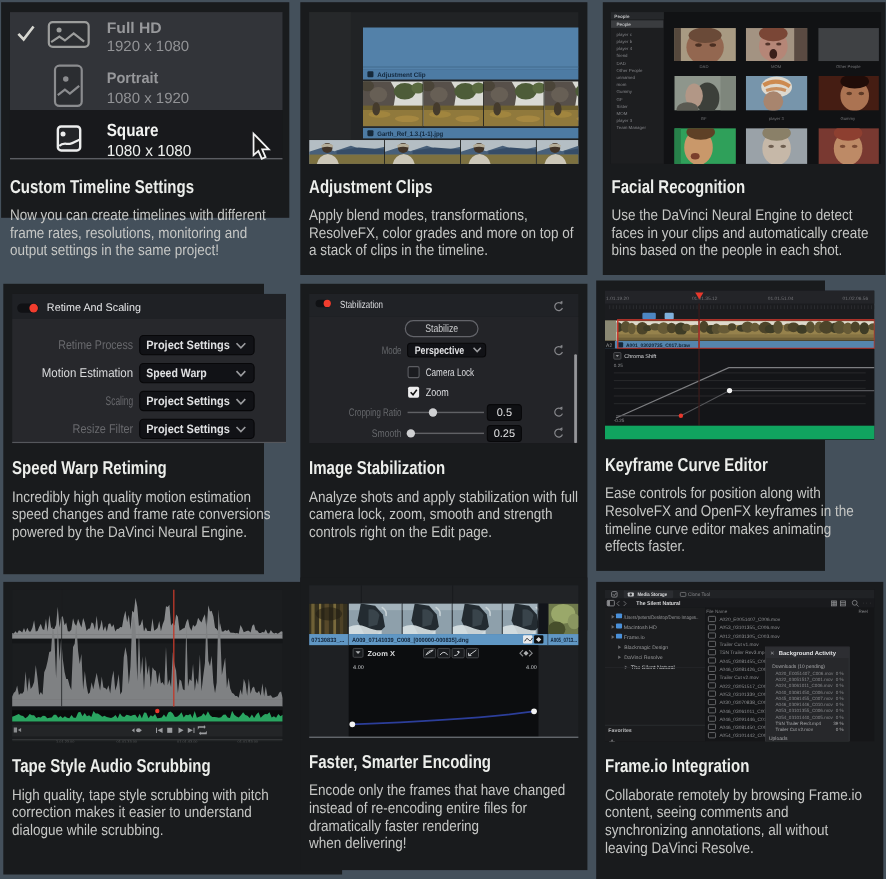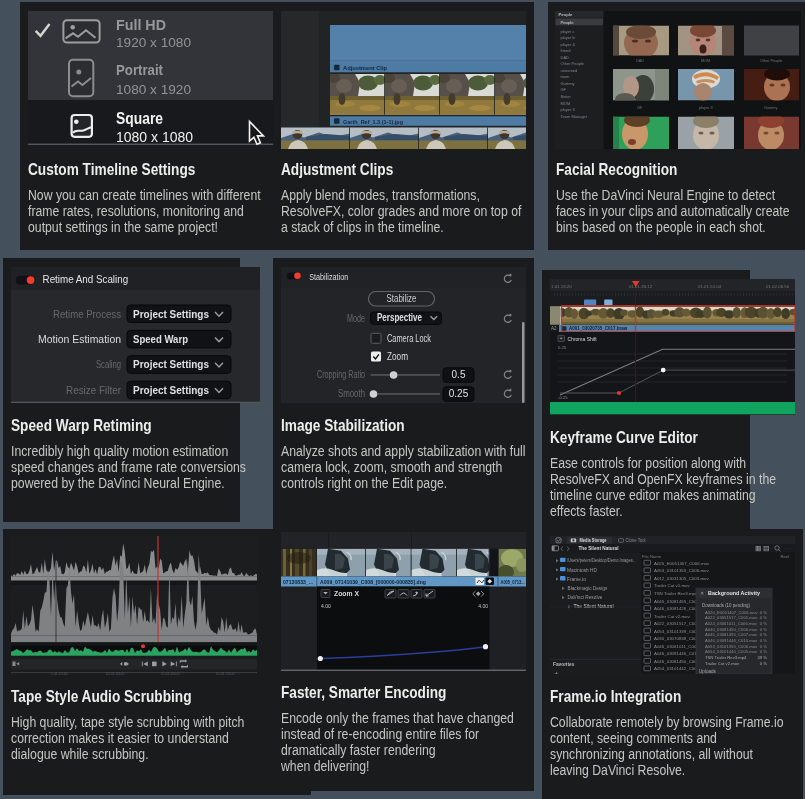--- a/index.html
+++ b/index.html
@@ -1,20 +1,20 @@
 <!DOCTYPE html>
 <html><head><meta charset="utf-8"><style>
 html,body{margin:0;padding:0}
 body{width:805px;height:799px;background:#44505b;font-family:"Liberation Sans",sans-serif;overflow:hidden;position:relative}
 .card{position:absolute;background:#191b1d}
 .shot{position:absolute;overflow:hidden}
 h3{margin:0;position:absolute;left:8px;top:158px;font-size:17px;font-weight:bold;color:#eceeeb;transform:scaleX(.803);transform-origin:0 0;white-space:nowrap}
 p{margin:0;position:absolute;left:8px;top:186px;font-size:14px;line-height:15.9px;color:#c6c7c5;transform:scaleX(.875);transform-origin:0 0;white-space:nowrap}
 </style></head><body>
-<div class="card" style="left:20px;top:2px;width:262px;height:248px">
+<div class="card" style="left:1px;top:2px;width:262px;height:196px">
 <svg class="shot" style="left:8px;top:9px" width="248" height="136" viewBox="0 0 248 136">
 <rect width="248" height="89" fill="#323439"></rect>
 <rect y="89" width="248" height="44" fill="#18191c"></rect>
 <rect y="132.6" width="248" height="1.3" fill="#5b5d62"></rect>
 <path d="M7.7 19.8 l4.8 5 9-11.7" stroke="#d6d6d0" stroke-width="2.4" fill="none"></path>
 <rect x="35.4" y="9.2" width="36.2" height="22.4" rx="3.5" fill="#2b2d31" stroke="#9c9d9c" stroke-width="2"></rect>
 <circle cx="44.7" cy="16.2" r="2.3" fill="#9c9d9c"></circle>
 <path d="M37.5 27.3 l7.5-5 5 3.5 8-6.5 9.5 7.5" stroke="#9c9d9c" stroke-width="2" fill="none"></path>
 <text x="88" y="19" font-size="14" font-weight="bold" fill="#97989b" textLength="50" lengthAdjust="spacingAndGlyphs">Full HD</text>
 <text x="88" y="35.5" font-size="13.5" fill="#929396" textLength="75" lengthAdjust="spacingAndGlyphs">1920 x 1080</text>
@@ -349,21 +349,21 @@
 <circle cx="92.5" cy="127" r="3.8" fill="#cfd0d2"></circle>
 <rect x="162" y="119.8" width="31" height="14.5" rx="3" fill="#0f1013" stroke="#08080a"></rect>
 <text x="177.5" y="130.1" font-size="10" fill="#e0e1e3" text-anchor="middle">0.25</text>
 <path d="M230.3 128 a3.6 3.6 0 1 1 -0.6-3.6" stroke="#85868a" stroke-width="1.1" fill="none"></path>
       <path d="M227.8 122.7 l2.4-1.2 0.2 2.7 z" fill="#85868a"></path>
 <rect x="241" y="55" width="2.5" height="81" rx="1.2" fill="#96979a"></rect>
 </svg>
 <h3>Image Stabilization</h3>
 <p>Analyze shots and apply stabilization with full<br>camera lock, zoom, smooth and strength<br>controls right on the Edit page.</p>
 </div>
-<div class="card" style="left:542px;top:270px;width:208px;height:264px">
+<div class="card" style="left:542px;top:255px;width:208px;height:264px">
 <svg class="shot" style="left:8px;top:9px" width="245" height="136" viewBox="0 0 245 136">
 <rect width="245" height="136" fill="#1b1c1f"></rect>
 <rect width="245" height="12" fill="#232428"></rect>
 <text x="1" y="8.5" font-size="4.4" fill="#75767a">1.01.19.20</text>
 <text x="79" y="8.5" font-size="4.4" fill="#75767a">01.01.35.12</text>
 <text x="148" y="8.5" font-size="4.4" fill="#75767a">01.01.51.04</text>
 <text x="216" y="8.5" font-size="4.4" fill="#75767a">01.02.06.56</text>
 <rect x="4.00" y="13.5" width="0.7" height="3.5" fill="#303135"></rect>
       <rect x="7.05" y="13.5" width="0.7" height="3.5" fill="#303135"></rect>
       <rect x="10.10" y="13.5" width="0.7" height="3.5" fill="#303135"></rect>

